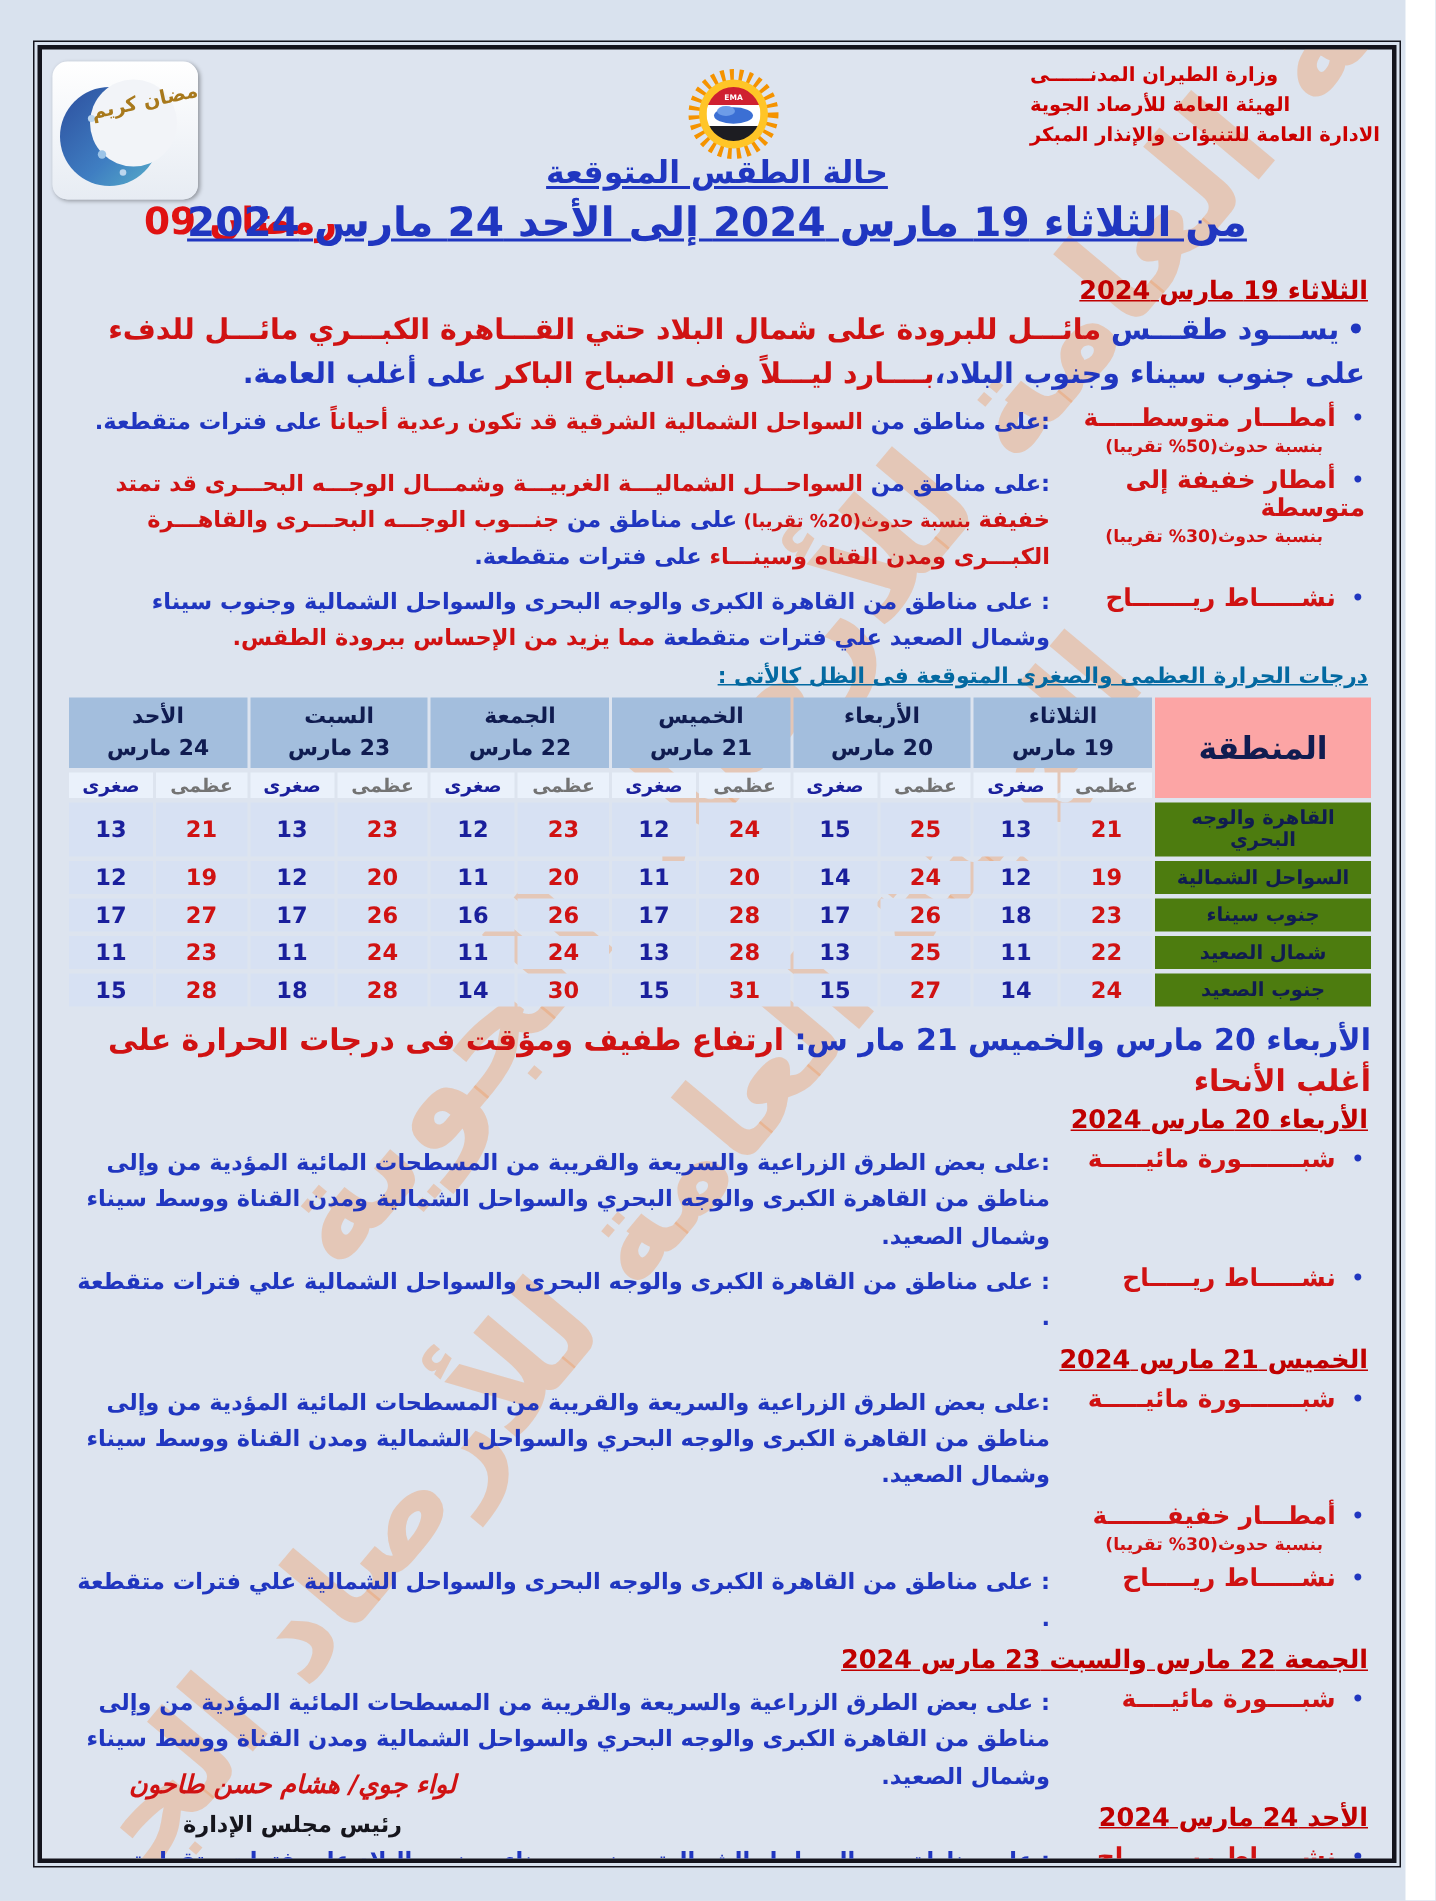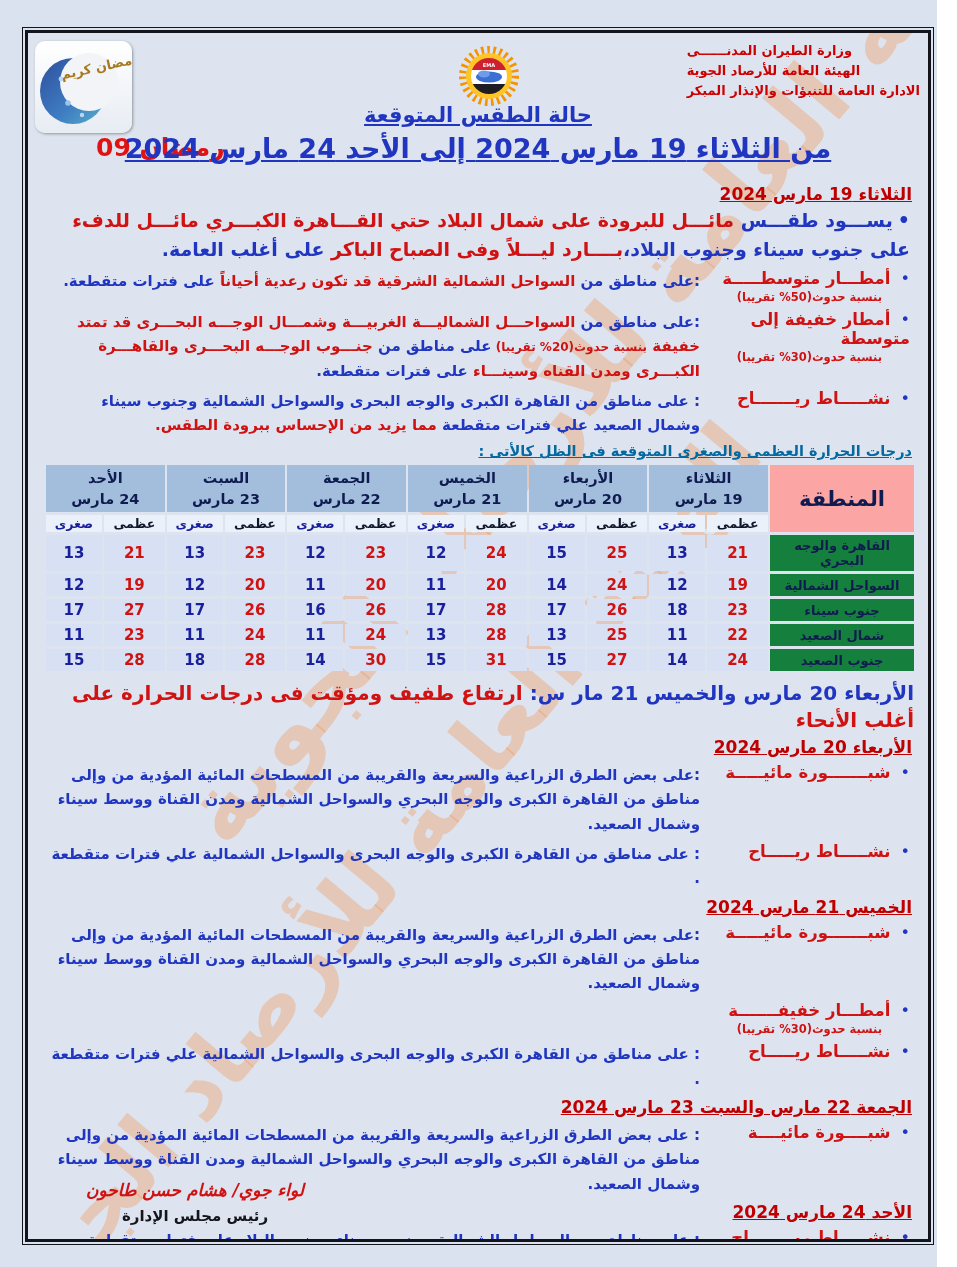--- a/index.html
+++ b/index.html
@@ -66,23 +66,23 @@
   .blabel .lbl { color:#d01212; font-weight:bold; font-size:16.5px; }
   .sublbl { color:#d01212; font-weight:bold; font-size:11.5px; margin:2px 28px 0 0; }
   .bbody { flex:1; font-weight:bold; font-size:15px; line-height:1.62; text-align:right; color:#2036c0; padding-left:4px; }
 
   .tintro { color:#0369a1; font-weight:bold; font-size:14.5px; text-decoration:underline; width:fit-content; margin:4px 4px 3px 12px; }
   table.temps { width:100%; border-collapse:separate; border-spacing:2px 3px; direction:rtl; margin:1px 0 4px; }
   table.temps th, table.temps td { text-align:center; }
   th.region-h { background:#fca5a5; color:#101c50; font-size:21px; font-weight:bold; width:144px; }
   th.day { background:#a3bedd; color:#101c50; font-size:14.5px; font-weight:bold; line-height:1.4; padding:3px 0; }
   th.mx, th.mn { background:#eaf1fb; font-size:12.5px; font-weight:bold; padding:1px 0; }
-  th.mx { color:#0f172a; }
+  th.mx { color:#737373; }
   th.mn { color:#1a1f9c; }
-  td.reg { background:#15803d; color:#101c50; font-size:13px; font-weight:bold; padding:3px 4px; }
+  td.reg { background:#4d7c0f; color:#101c50; font-size:13px; font-weight:bold; padding:3px 4px; }
   td.v { background:#d7e1f3; font-size:15px; font-weight:bold; padding:2px 0; }
   td.v.max { color:#d01212; }
   td.v.min { color:#1a1f9c; }
 
   .midhead { font-size:20px; font-weight:bold; line-height:1.35; margin:6px 2px 3px 0; text-align:right; }
   .sig { position:absolute; left:42px; bottom:14px; width:250px; text-align:center; z-index:1; direction:rtl; }
   .sig-name { color:#d01212; font-style:italic; font-weight:bold; font-size:17px; }
   .sig-title { color:#15151c; font-weight:bold; font-size:15px; margin-top:7px; }
 </style>
 </head>

